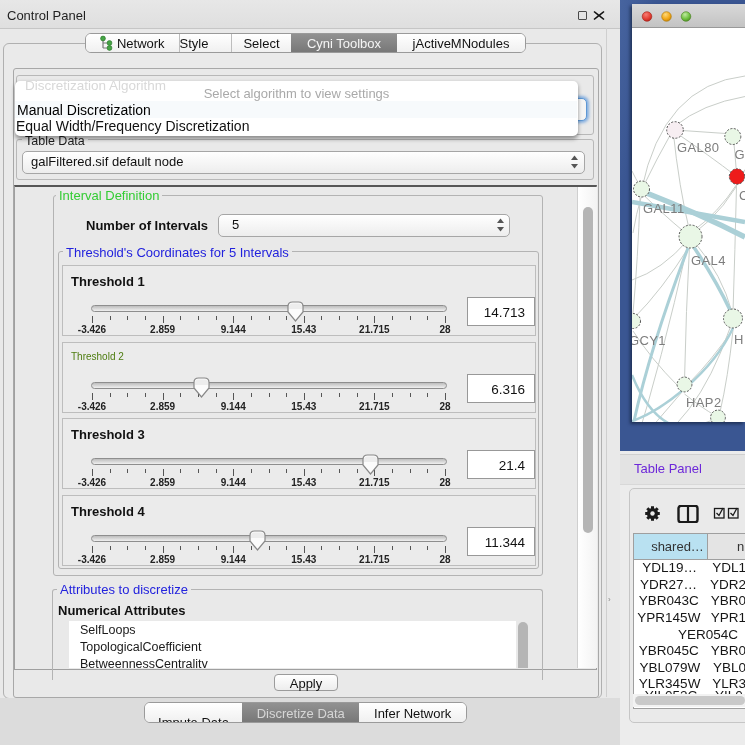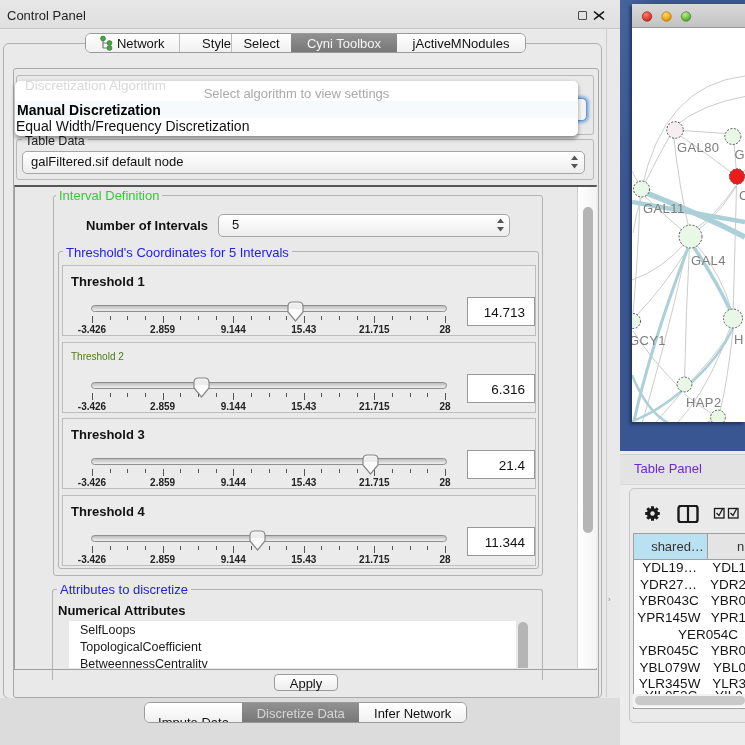--- a/index.html
+++ b/index.html
@@ -27,21 +27,21 @@
   <div class="abs" style="left:85px;top:33px;height:20px;display:flex;border:1px solid #9a9a9a;border-radius:6px;overflow:hidden;background:#fff;font-size:13px;color:#111;box-sizing:border-box;">
     <div style="width:92.5px;background:linear-gradient(#ffffff,#f0f0f0);display:flex;justify-content:center;box-sizing:border-box;">
       <svg width="13" height="16" viewBox="0 0 13 16" style="margin-right:4px;margin-top:1px;">
         <path d="M3,3 L3,13 M3,8 L9,8 M3,13 L9,13" stroke="#7a7a7a" stroke-width="1.2" fill="none"></path>
         <circle cx="3" cy="3.5" r="2.4" fill="#46a546" stroke="#2d7a2d" stroke-width="0.7"></circle>
         <circle cx="9.5" cy="8" r="2.4" fill="#46a546" stroke="#2d7a2d" stroke-width="0.7"></circle>
         <circle cx="9.5" cy="13" r="2.4" fill="#46a546" stroke="#2d7a2d" stroke-width="0.7"></circle>
       </svg>
       <span style="padding-top:2px;">Network</span>
     </div>
-    <div style="width:52.5px;text-align:right;padding-top:2px;background:linear-gradient(#ffffff,#f0f0f0);border-left:1px solid #bdbdbd;box-sizing:border-box;">Style</div>
+    <div style="width:52.5px;text-align:left;padding-top:2px;background:linear-gradient(#ffffff,#f0f0f0);border-left:1px solid #bdbdbd;box-sizing:border-box;">Style</div>
     <div style="width:60px;text-align:center;padding-top:2px;background:linear-gradient(#ffffff,#f0f0f0);border-left:1px solid #bdbdbd;box-sizing:border-box;">Select</div>
     <div style="width:106px;text-align:center;padding-top:2px;background:linear-gradient(#919191,#787878);color:#f5f5f5;box-sizing:border-box;">Cyni Toolbox</div>
     <div style="width:128px;text-align:center;padding-top:2px;background:linear-gradient(#ffffff,#f0f0f0);box-sizing:border-box;">jActiveMNodules</div>
   </div>
 
   <div class="abs" style="left:16px;top:75px;width:576px;height:58px;border:1px solid #b8b8b8;border-radius:3px;"></div>
 
   <div class="abs" style="left:571px;top:98px;width:14px;height:21px;border-radius:5px;background:#f4f4f4;border:1.5px solid #5d97d4;box-shadow:0 0 3px 2px rgba(90,150,220,0.7);"></div>
 
   <div class="abs" style="left:16px;top:139px;width:576px;height:39px;border:1px solid #b8b8b8;border-radius:3px;"></div>
@@ -237,21 +237,21 @@
   <div class="abs" style="left:143.7px;top:702px;height:21px;display:flex;border:1px solid #9a9a9a;border-radius:6px;overflow:hidden;background:#fff;font-size:13px;color:#111;box-sizing:border-box;">
     <div style="width:97.6px;text-align:center;padding-top:12px;background:linear-gradient(#ffffff,#f0f0f0);box-sizing:border-box;">Impute Data</div>
     <div style="width:117px;text-align:center;padding-top:3px;background:linear-gradient(#919191,#787878);color:#d6d6d6;box-sizing:border-box;">Discretize Data</div>
     <div style="width:106.8px;text-align:center;padding-top:3px;background:linear-gradient(#ffffff,#f0f0f0);box-sizing:border-box;">Infer Network</div>
   </div>
 
   <div class="abs" style="left:15px;top:81px;width:563px;height:55px;background:#ffffff;border-radius:5px;box-shadow:0 2.5px 4px rgba(0,0,0,0.4);z-index:30;"></div>
   <div class="abs" style="left:15px;top:100.5px;width:562px;height:17px;background:#f7fafc;z-index:31;"></div>
   <div class="abs" style="left:25px;top:78px;font-size:13.5px;color:#d8d8d8;z-index:32;">Discretization Algorithm</div>
   <div class="abs" style="left:15px;top:86px;width:563px;text-align:center;font-size:13px;font-weight:500;color:#a9a9a9;z-index:32;">Select algorithm to view settings</div>
-  <div class="abs" style="left:17px;top:101.5px;font-size:14px;font-weight:bold;color:#000;z-index:32;">Manual Discretization</div>
+  <div class="abs" style="left:17px;top:101.5px;font-size:14px;font-weight:normal;color:#000;z-index:32;">Manual Discretization</div>
   <div class="abs" style="left:16px;top:117.5px;font-size:14px;color:#111;z-index:32;">Equal Width/Frequency Discretization</div>
 
   <div class="abs" style="left:606px;top:28px;width:1px;height:669px;background:#cfcfcf;"></div>
 
   <div class="abs" style="left:608px;top:595px;width:5px;height:7px;color:#8a8a8a;font-size:8px;">›</div>
 </div>
 
 <div class="abs" style="left:620px;top:0;width:125px;height:745px;background:#ececec;">
 
   <div class="abs" style="left:0;top:0;width:125px;height:451px;background:linear-gradient(100deg,#47649f 0%,#3a5692 18%,#3a5692 100%);"></div>

